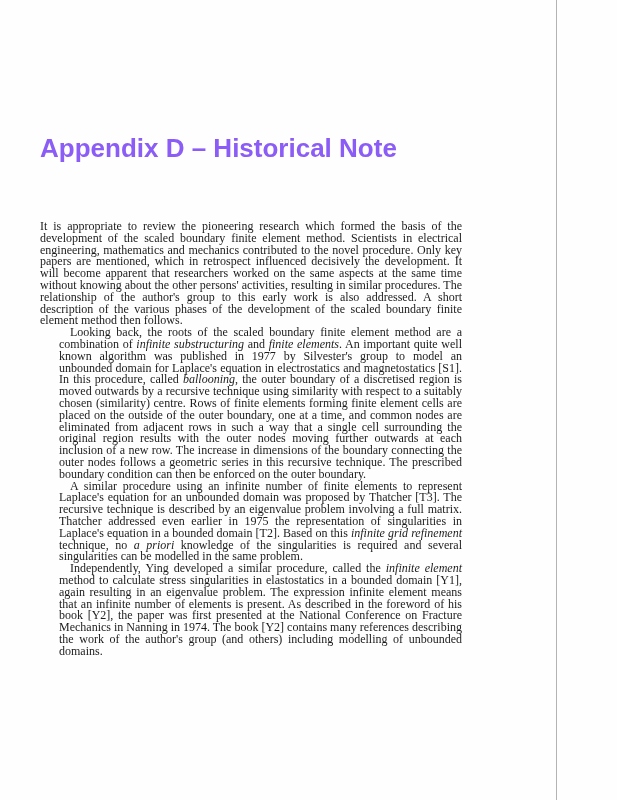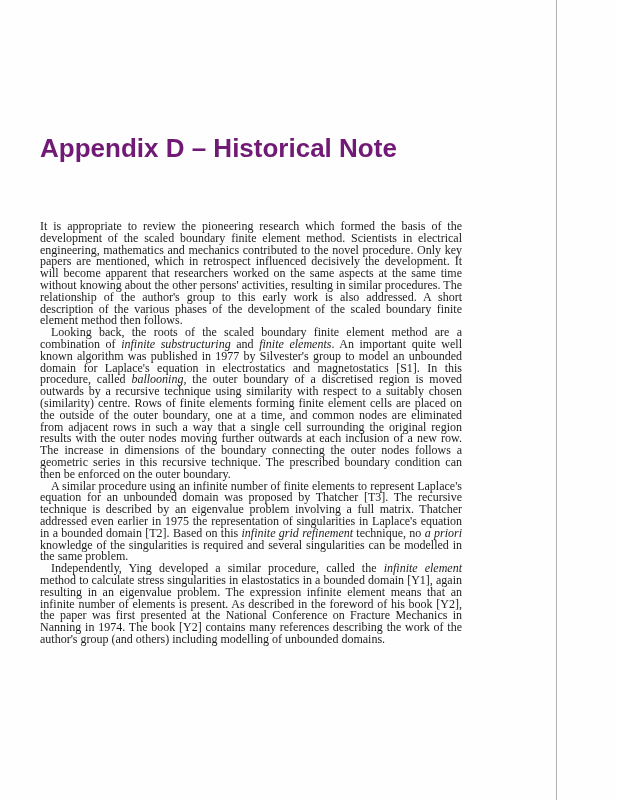--- a/index.html
+++ b/index.html
@@ -30,36 +30,37 @@
     width: 422px;
   }
   h1.title {
     margin: 0;
     padding: 0;
     margin-top: 133px;
     font-family: "Liberation Sans", sans-serif;
     font-weight: bold;
     font-size: 26px;
     letter-spacing: 0px;
-    color: #701a75;
+    color: #8b5cf6;
     white-space: nowrap;
   }
   .body-text {
     margin-top: 57px;
     font-size: 12px;
     line-height: 11.8px;
     color: #1b1b1b;
     text-align: justify;
   }
   .body-text p {
     margin: 0;
     padding: 0;
   }
   .body-text p.indent {
     text-indent: 11px;
+    margin-left: 19px;
   }
   .body-text em {
     font-style: italic;
   }
 </style>
 </head>
 <body>
 
 <div class="scan-page">
   <div class="page-edge" style="background: rgb(179, 179, 179);"></div>

